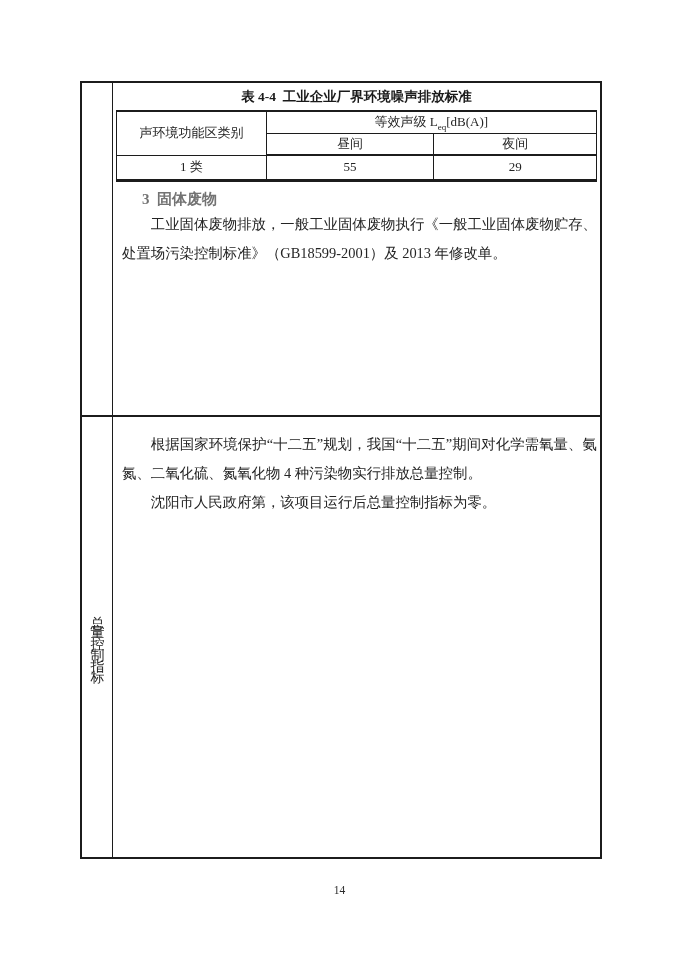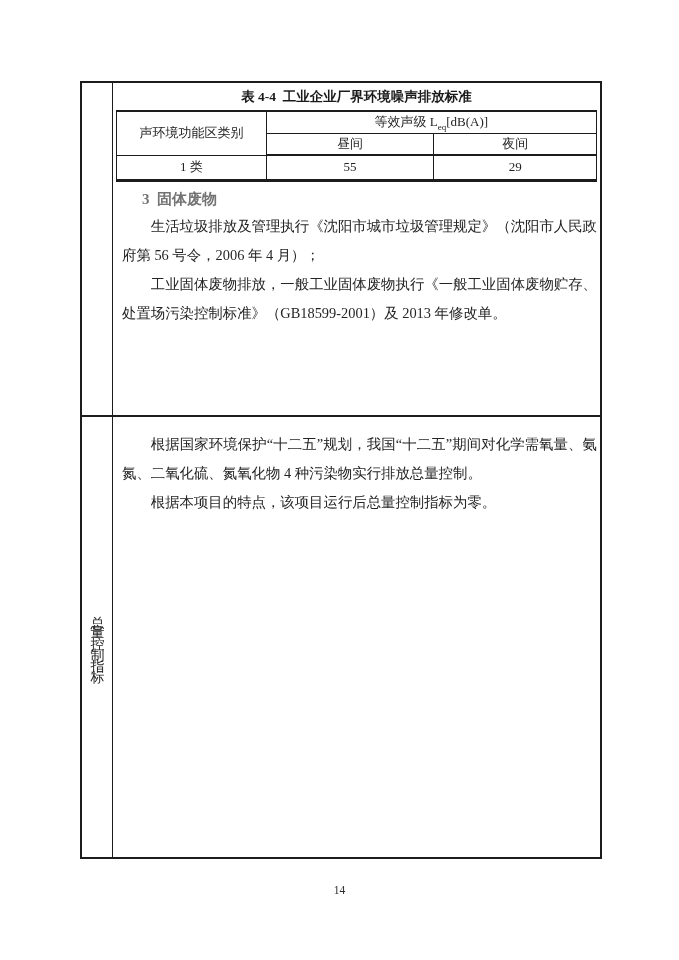--- a/index.html
+++ b/index.html
@@ -138,31 +138,30 @@
           <tr class="data-row">
             <td>1 类</td>
             <td>55</td>
             <td>29</td>
           </tr>
         </tbody>
       </table>
 
       <div class="section-heading">3  固体废物</div>
 
-      <p class="body-para first-para">生活垃圾排放及管理执行《沈阳市城市垃圾管理规定》（沈阳市人民政府第 56 号令，2006 年 4 月）；</p>
       <p class="body-para">工业固体废物排放，一般工业固体废物执行《一般工业固体废物贮存、处置场污染控制标准》（GB18599-2001）及 2013 年修改单。</p>
 
     </div>
   </div>
 
   <div class="frame-row row-bottom">
     <div class="label-col">
       <div class="vertical-label">总量控制指标</div>
     </div>
     <div class="content-col">
       <p class="body-para">根据国家环境保护“十二五”规划，我国“十二五”期间对化学需氧量、氨氮、二氧化硫、氮氧化物 4 种污染物实行排放总量控制。</p>
-      <p class="body-para">根据本项目的特点，该项目运行后总量控制指标为零。</p>
+      <p class="body-para">沈阳市人民政府第，该项目运行后总量控制指标为零。</p>
     </div>
   </div>
 
 </div>
 
 <div class="page-number">14</div>
 
 </body></html>

